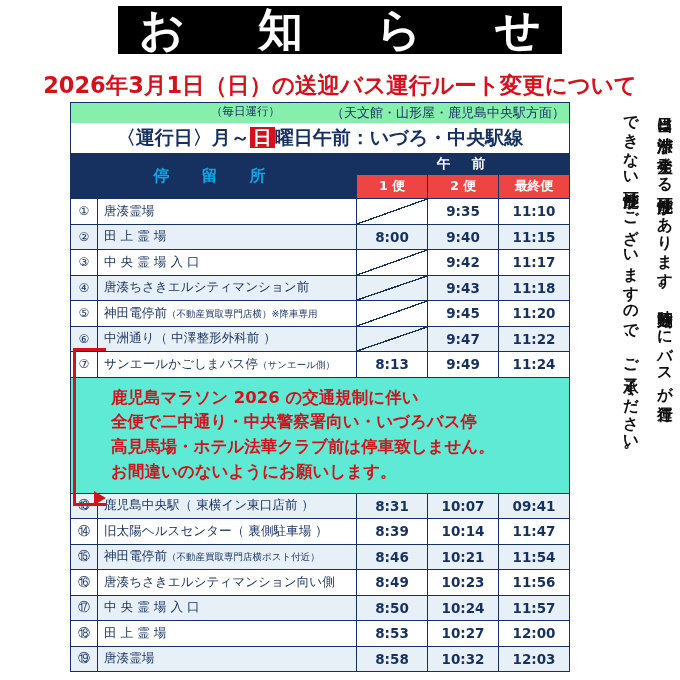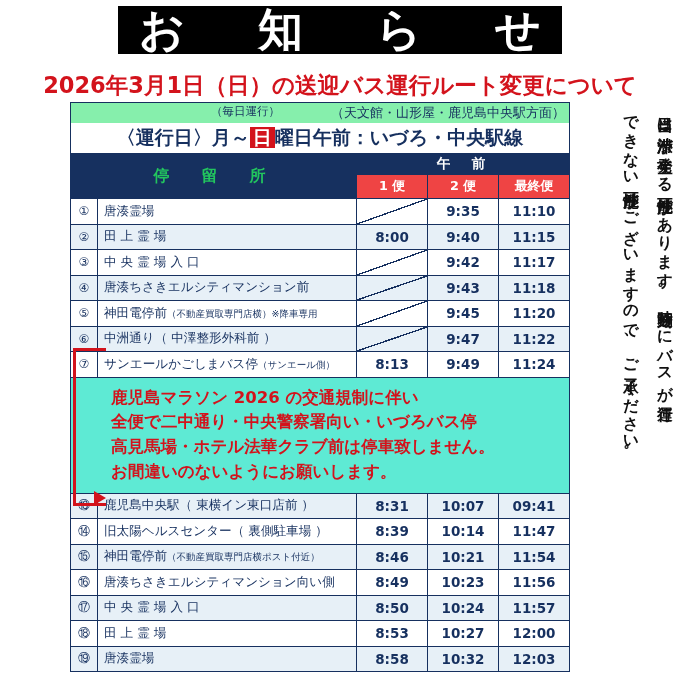--- a/index.html
+++ b/index.html
@@ -86,21 +86,21 @@
     font-size:19px;
     font-weight:bold;
     color:#16305f;
     line-height:30px;
     white-space:nowrap;
   }
   .hdr-main .sun{
     background:#d3131c;color:#fff;padding:0 3px;
   }
   .th-stop{
-    background:#16305f;color:#22c55e;font-weight:bold;
+    background:#16305f;color:#0ea5e9;font-weight:bold;
     text-align:center;font-size:16px;letter-spacing:8px;
     height:44px;
     width:290px;
   }
   .th-gozen{
     background:#16305f;color:#ffffff;font-weight:bold;
     text-align:center;font-size:13.5px;height:20px;letter-spacing:4px;
   }
   .th-bin{
     background:#ef4444;color:#ffffff;font-weight:bold;

